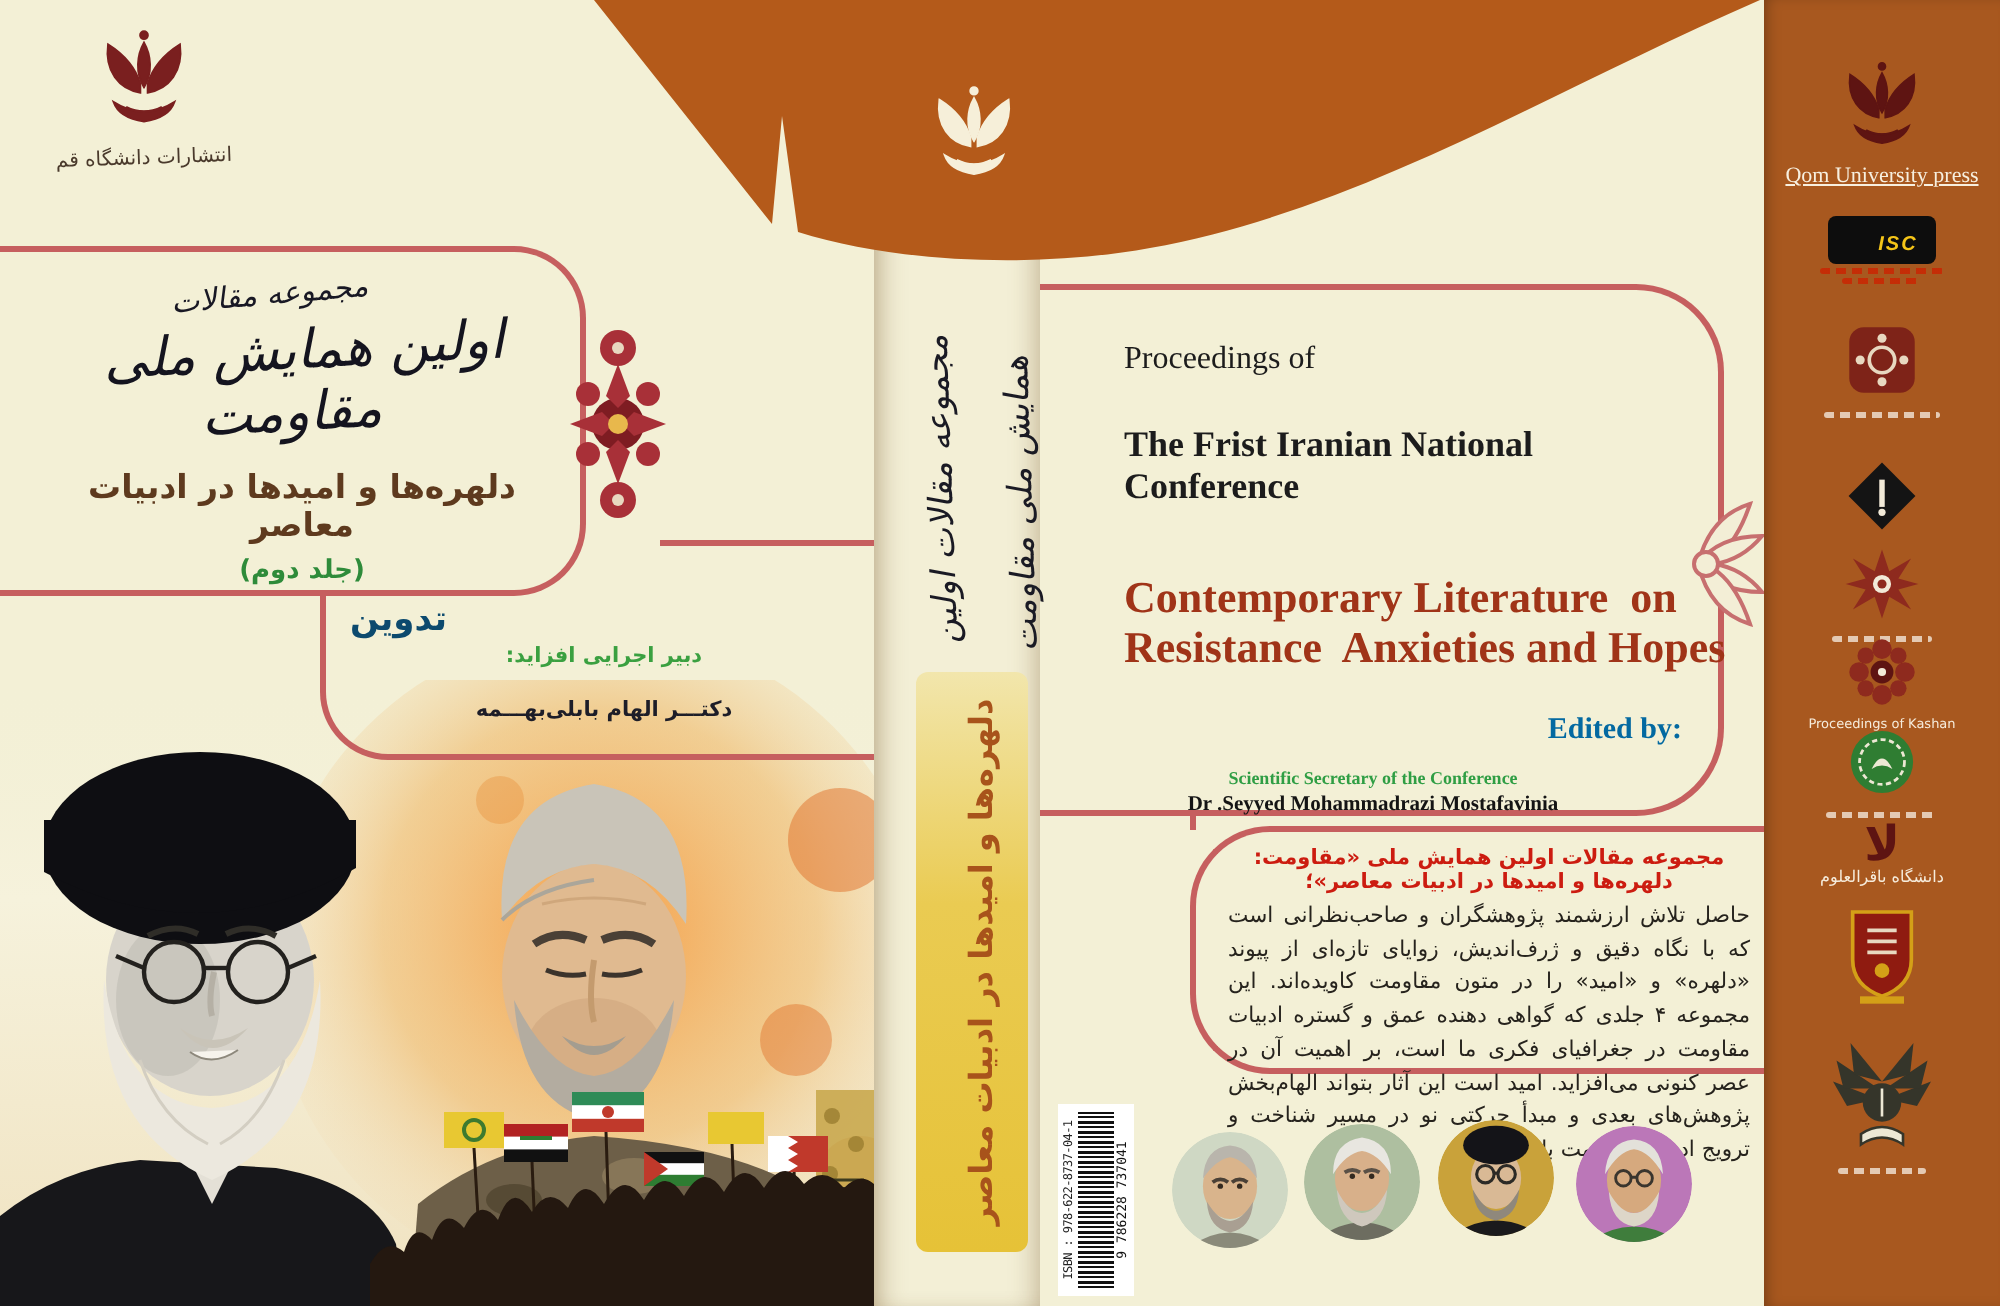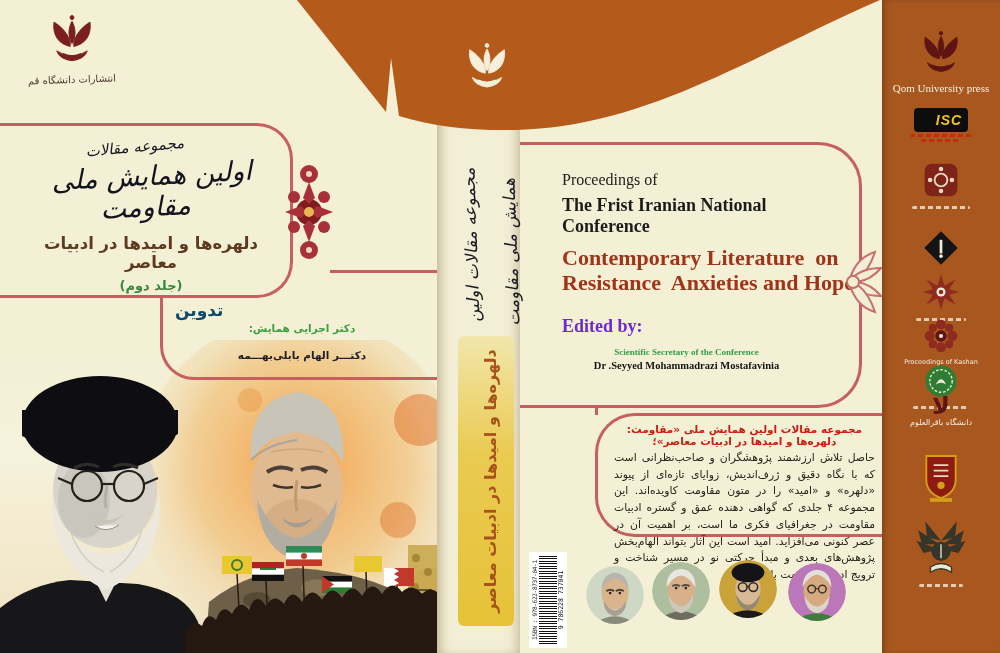--- a/index.html
+++ b/index.html
@@ -54,24 +54,24 @@
   
   #swoosh{left:0;top:0;z-index:30;pointer-events:none;}
 
   
   #english-frame{
     left:510px;top:142px;width:352px;height:266px;box-sizing:border-box;
     border:3px solid #C65F5F;border-left:none;border-radius:0 44px 44px 0;
     z-index:10;padding:26px 18px 0 52px;
   }
   .bk-line1{font-size:16px;font-weight:normal;color:#1c1c1c;}
-  .bk-line2{font-size:18px;font-weight:bold;color:#1c1c1c;margin-top:6px;}
-  .bk-title{font-size:22px;font-weight:bold;color:#A03418;margin-top:8px;line-height:1.15;white-space:pre;}
+  .bk-line2{font-size:18px;font-weight:bold;color:#1c1c1c;margin-top:23px;}
+  .bk-title{font-size:22px;font-weight:bold;color:#A03418;margin-top:32px;line-height:1.15;white-space:pre;}
   .bk-volume{font-size:12px;font-weight:bold;color:#242424;text-align:center;margin-top:14px;}
-  .bk-edited{font-size:18px;font-weight:bold;color:#6d28d9;text-align:left;margin-top:20px;}
+  .bk-edited{font-size:15px;font-weight:bold;color:#0369a1;text-align:right;margin-top:20px;}
   .bk-cols{display:flex;margin-top:10px;margin-left:-30px;}
   .bk-col{flex:1;text-align:center;}
   .bk-sec-label{font-size:9px;font-weight:bold;color:#2f9e44;}
   .bk-sec-name{font-size:10.5px;font-weight:bold;color:#141414;margin-top:3px;}
   #connector-back{left:595px;top:405px;width:3px;height:10px;background:#C65F5F;z-index:10;}
   #persian-frame{
     left:595px;top:413px;width:300px;height:124px;box-sizing:border-box;
     border:3px solid #C65F5F;border-right:none;
     border-radius:40px 0 0 40px;z-index:10;padding:7px 20px 0 16px;
   }
@@ -89,23 +89,23 @@
 
   
   .portrait{border-radius:50%;overflow:hidden;z-index:11;width:58px;height:58px;}
   #p1{left:586px;top:566px;} #p2{left:652px;top:562px;}
   #p3{left:719px;top:560px;} #p4{left:788px;top:563px;}
 
   
   #pub-col{left:882px;top:0;width:118px;height:653px;background:#A8581F;z-index:40;
     box-shadow:inset 4px 0 8px -4px rgba(0,0,0,.4);}
   .col-item{position:absolute;left:0;width:118px;text-align:center;}
-  .press-name{font-family:"Liberation Serif",serif;color:#f7efdf;font-size:11px;}
+  .press-name{font-family:"Liberation Serif",serif;color:#f7efdf;font-size:11px;text-decoration:underline;}
   .isc-box{display:inline-block;background:#0d0d0d;border-radius:4px;width:54px;height:24px;line-height:24px;}
-  .isc-box span{color:#f5c518;font-weight:bold;font-style:italic;font-size:14px;font-family:"Liberation Sans",sans-serif;letter-spacing:1px;margin-left:16px;}
+  .isc-box span{color:#f5c518;font-weight:bold;font-style:italic;font-size:10px;font-family:"Liberation Sans",sans-serif;letter-spacing:1px;margin-left:16px;}
   .squig{height:3px;margin:2px auto 0;border-radius:2px;
     background:repeating-linear-gradient(90deg,currentColor 0 5px,transparent 5px 8px);opacity:.8;}
   .cap-white{font-size:6.5px;color:#f6ecdc;}
   .cap-fa{font-size:8px;color:#f6ecdc;direction:rtl;}
   .la-glyph{font-size:24px;font-weight:bold;color:#5E1412;line-height:1;}
 </style>
 </head>
 <body>
 
 <div id="canvas">
@@ -282,21 +282,21 @@
     <circle cx="28" cy="16" r="3" fill="#E8D8C0"></circle>
       <circle cx="28" cy="92" r="3" fill="#E8D8C0"></circle>
   </svg>
 
   <div class="abs" id="front-hline"></div>
 
   <div class="abs" id="tadvin-frame">
     <div class="tadvin-h fa">تدوین</div>
     <div class="tadvin-cols">
       <div class="tadvin-col">
-        <div class="sec-label fa">دکتر اجرایی همایش:</div>
+        <div class="sec-label fa">دبیر اجرایی افزاید:</div>
         <div class="sec-name fa">دکتـــر الهام بابلی‌بهـــمه</div>
       </div>
     </div>
   </div>
 
   <div class="abs" id="spine"></div>
   <div class="abs" id="spine-band"></div>
   <div class="abs" id="spine-cal">
     <span class="fa">مجموعه مقالات اولین همایش ملی مقاومت</span>
   </div>
@@ -456,21 +456,21 @@
 
     <div class="col-item" style="top:362px">
       <svg width="38" height="38" viewBox="0 0 44 44">
         <circle cx="22" cy="22" r="18" fill="#2F7D32"></circle>
         <circle cx="22" cy="22" r="13" fill="none" stroke="#EDE8D4" stroke-width="1.6" stroke-dasharray="3 2"></circle>
         <path d="M16,26 Q22,14 28,26 Q22,22 16,26 Z" fill="#EDE8D4"></path>
       </svg>
       <div class="squig" style="width:56px;color:#f3e6d8"></div>
     </div>
 
-    <div class="col-item" style="top:394px">
+    <div class="col-item" style="top:410px">
       <div class="la-glyph fa">لا</div>
       <div class="cap-fa">دانشگاه باقرالعلوم</div>
     </div>
 
     <div class="col-item" style="top:452px">
       <svg width="44" height="52" viewBox="0 0 48 56">
         <path d="M8,4 h32 v26 q0,14 -16,20 q-16,-6 -16,-20 Z" fill="#8F1B10" stroke="#D4A017" stroke-width="2"></path>
         <path d="M16,14 h16 M16,20 h16 M16,26 h16" stroke="#E8D8C0" stroke-width="2"></path>
         <circle cx="24" cy="36" r="4" fill="#D4A017"></circle>
         <rect x="12" y="50" width="24" height="4" fill="#D4A017"></rect>

